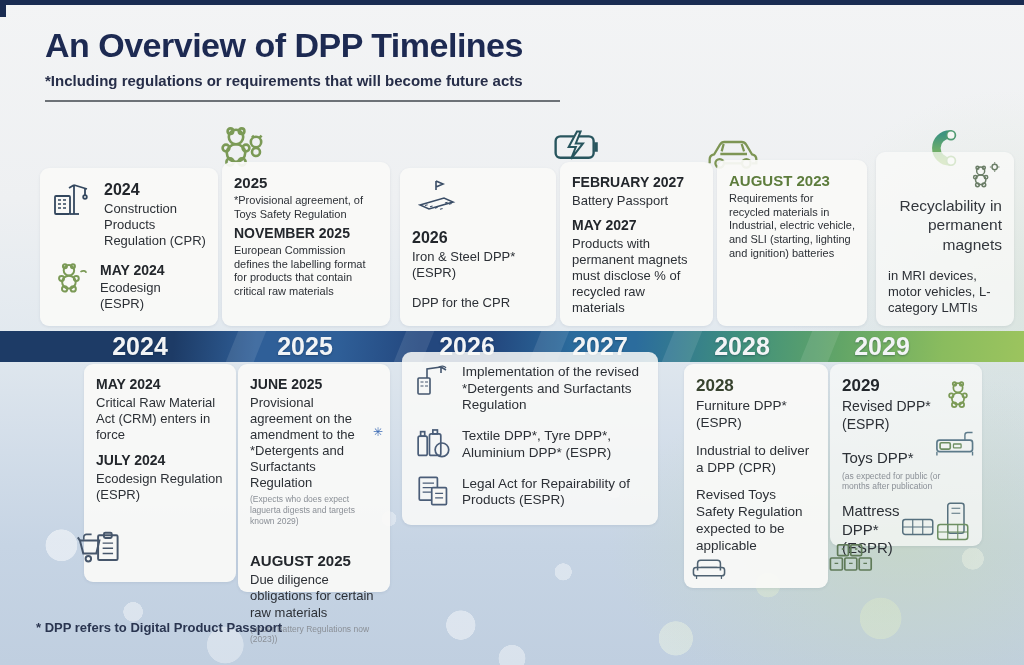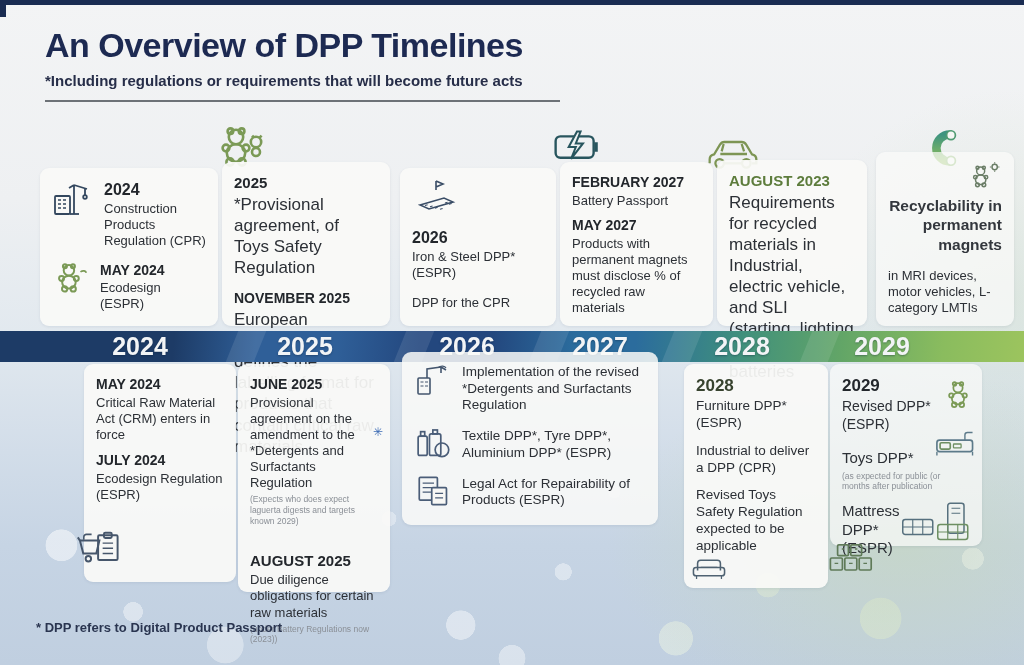--- a/index.html
+++ b/index.html
@@ -27,33 +27,33 @@
   .title{position:absolute;left:45px;top:26px;font-size:34px;font-weight:700;color:#1d2a52;letter-spacing:-.5px;}
   .subtitle{position:absolute;left:45px;top:72px;font-size:15px;font-weight:700;color:#272e49;}
   .rule{position:absolute;left:45px;top:100px;width:515px;height:2px;background:#4c5158;opacity:.8;}
   .card{position:absolute;background:rgba(250,250,248,.93);border-radius:9px;
     box-shadow:0 1px 3px rgba(60,80,110,.10);padding:10px 12px;box-sizing:border-box;color:#26282b;}
   .card.translucent{background:rgba(251,251,249,.72);}
   .date{font-weight:700;font-size:14px;color:#23272c;line-height:1.2;margin-top:2px;}
   .date.big{font-size:16px;}
   .date.green{color:#5d7c3c;}
   .body{font-size:13px;line-height:1.24;color:#2c3036;margin-top:2px;}
-  .body.small{font-size:17px;}
+  .body.small{font-size:11px;}
   .note{font-size:8.5px;line-height:1.25;color:#8a8f96;margin-top:3px;}
   .iconrow{display:flex;gap:8px;align-items:flex-start;}
   .icon{display:inline-block;line-height:0;}
   .floaticon{position:absolute;line-height:0;}
   svg{display:block;}
   .bar{position:absolute;left:0;top:331px;width:1024px;height:31px;
     background:linear-gradient(95deg,#1d3b66 0%,#1d3b66 17%,#2f5f98 25%,#2f5f98 33%,#23477e 41%,#23477e 48%,#2b6c9d 56%,#2b6c9d 62%,#3f8f7d 72%,#62a567 82%,#8abc5e 92%,#9cc45e 100%);}
   .chev{position:absolute;top:0;height:31px;width:28px;transform:skewX(-22deg);background:rgba(255,255,255,.10);}
   .year{position:absolute;top:331px;height:31px;line-height:31px;width:90px;text-align:center;
     color:#f2f4f6;font-size:25px;font-weight:700;text-shadow:0 1px 2px rgba(10,25,50,.35);}
   .footer{position:absolute;left:36px;top:620px;font-size:13px;font-weight:600;color:#2a3550;}
-  .headline{font-size:15.5px;font-weight:700;color:#33373d;text-align:right;line-height:1.25;}
+  .headline{font-size:15.5px;font-weight:400;color:#33373d;text-align:right;line-height:1.25;}
   .asterisk{position:absolute;color:#3f6db5;font-size:12px;line-height:1;}
 </style>
 </head>
 <body>
 
 <div id="stage">
   <div class="bokeh"></div>
   <div class="topline"></div>
   <div class="topnotch"></div>
 
@@ -139,21 +139,21 @@
       <div>
         <div class="date">MAY 2024</div>
         <div class="body">Ecodesign (ESPR)</div>
       </div>
     </div>
   </div>
 
   <div class="card" style="left:222px;top:162px;width:168px;height:164px">
     <div class="date" style="font-size:15px">2025</div>
     <div class="body small">*Provisional agreement, of Toys Safety Regulation</div>
-    <div class="date" style="margin-top:12px">NOVEMBER 2025</div>
+    <div class="date" style="margin-top:4px">NOVEMBER 2025</div>
     <div class="body small">European Commission defines the labelling format for products that contain critical raw materials</div>
   </div>
 
   <div class="card" style="left:400px;top:168px;width:156px;height:158px">
     <span class="icon">
       <svg width="50" height="40" viewBox="0 0 50 40" fill="none" stroke="#3a4d66" stroke-width="1.6">
         <path d="M24 3v9M24 3l7 3-7 3"></path>
         <path d="M8 27l24-7 9 4-24 7z"></path>
         <path d="M13 27.5l2.6-.8M18 28.8l2.6-.8M23 30.1l2.6-.8M28 31.3l2.6-.8M33 25l2.6-.8M37 26.3l2.6-.8" stroke-width="1.1"></path>
       </svg>

